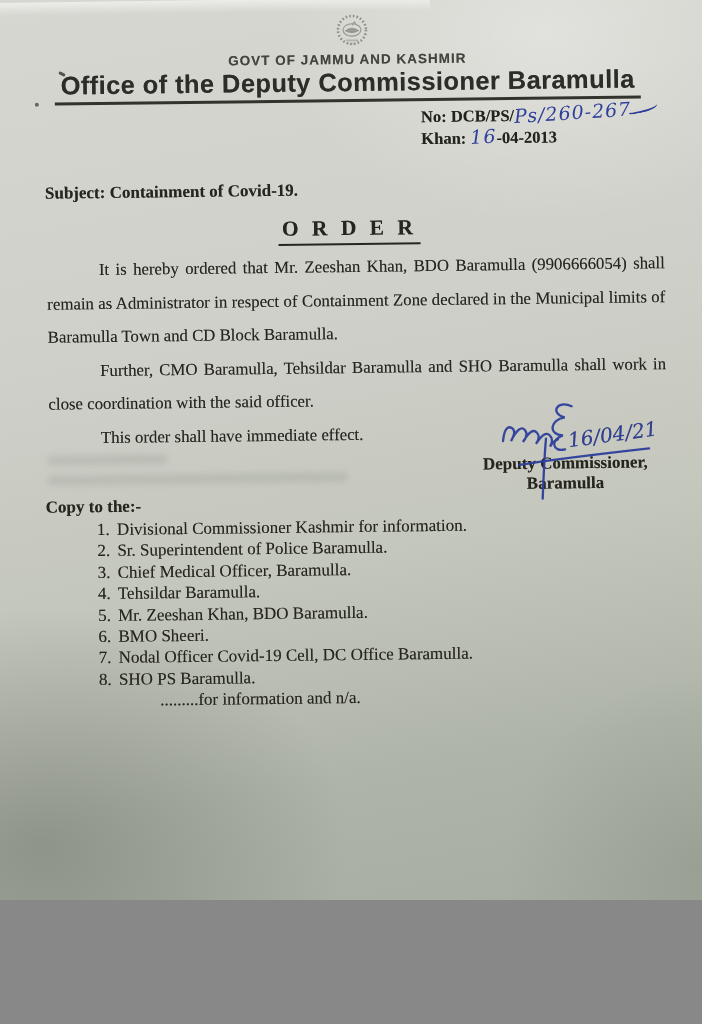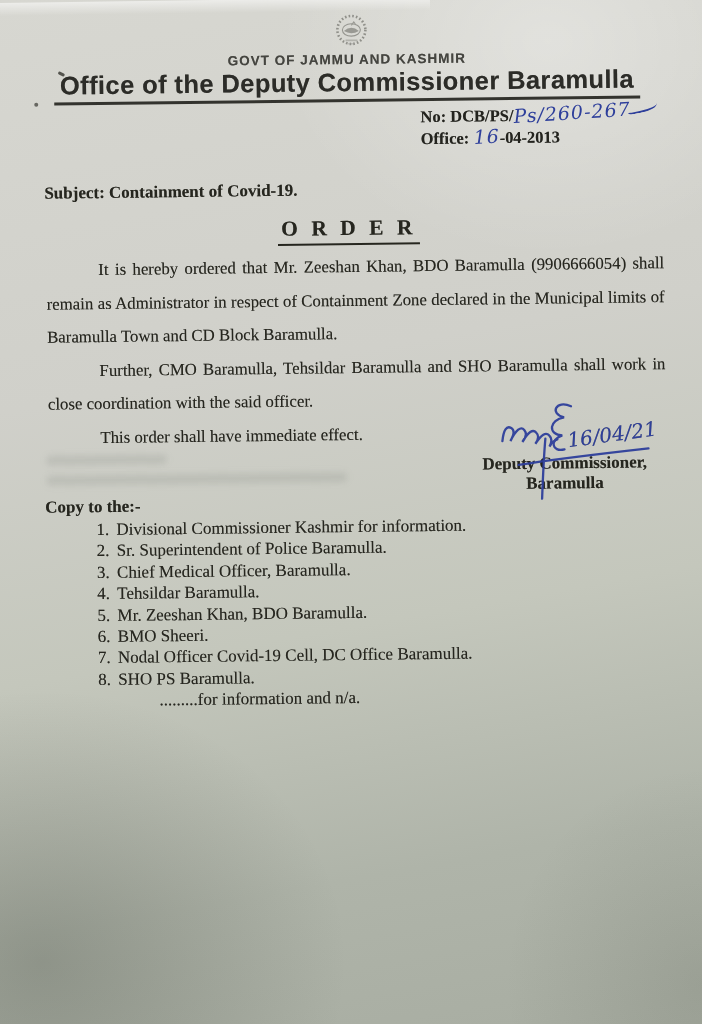--- a/index.html
+++ b/index.html
@@ -1,17 +1,17 @@
 <!DOCTYPE html>
 <html><head>
 <meta charset="utf-8">
 <style>
   html,body{margin:0;padding:0;background:#888;}
   .page{
-    position:relative;width:702px;height:1024px;overflow:hidden;
+    position:relative;width:702px;height:900px;overflow:hidden;
     background:
       radial-gradient(55% 30% at 78% 4%, rgba(255,255,255,.30), transparent 70%),
       radial-gradient(62% 38% at 6% 94%, rgba(52,58,48,.26), transparent 70%),
       radial-gradient(40% 30% at 100% 96%, rgba(70,76,64,.15), transparent 70%),
       linear-gradient(170deg,#d7d7d1 0%,#d0d0ca 36%,#c4c7bc 60%,#afb4a9 82%,#a8ada2 100%);
     font-family:"Liberation Serif", serif;color:#26261f;
   }
   .top-light{position:absolute;top:0;left:0;width:430px;height:13px;
     background:linear-gradient(to bottom,rgba(255,255,255,.55),rgba(255,255,255,0));
     transform:rotate(-0.8deg);}
@@ -83,21 +83,21 @@
     <div class="org-line">GOVT OF JAMMU AND KASHMIR</div>
     <div class="office-title-wrap">
       <span class="office-title">Office of the Deputy Commissioner Baramulla</span>
     </div>
 
     <div class="ref-block">
       <div>
         <span>No: DCB/PS/</span><span class="hand hand-ref">Ps/260-267</span><span class="pen-tail"></span>
       </div>
       <div>
-        <span>Office: </span><span class="hand hand-day">16</span><span>-04-2013</span>
+        <span>Khan: </span><span class="hand hand-day">16</span><span>-04-2013</span>
       </div>
     </div>
 
     <div class="subject">Subject: Containment of Covid-19.</div>
     <div class="order-wrap">
       <span class="order-heading">O R D E R</span>
     </div>
 
     <div class="body-text">
       <p>It is hereby ordered that Mr. Zeeshan Khan, BDO Baramulla (9906666054) shall remain as Administrator in respect of Containment Zone declared in the Municipal limits of Baramulla Town and CD Block Baramulla.</p>

